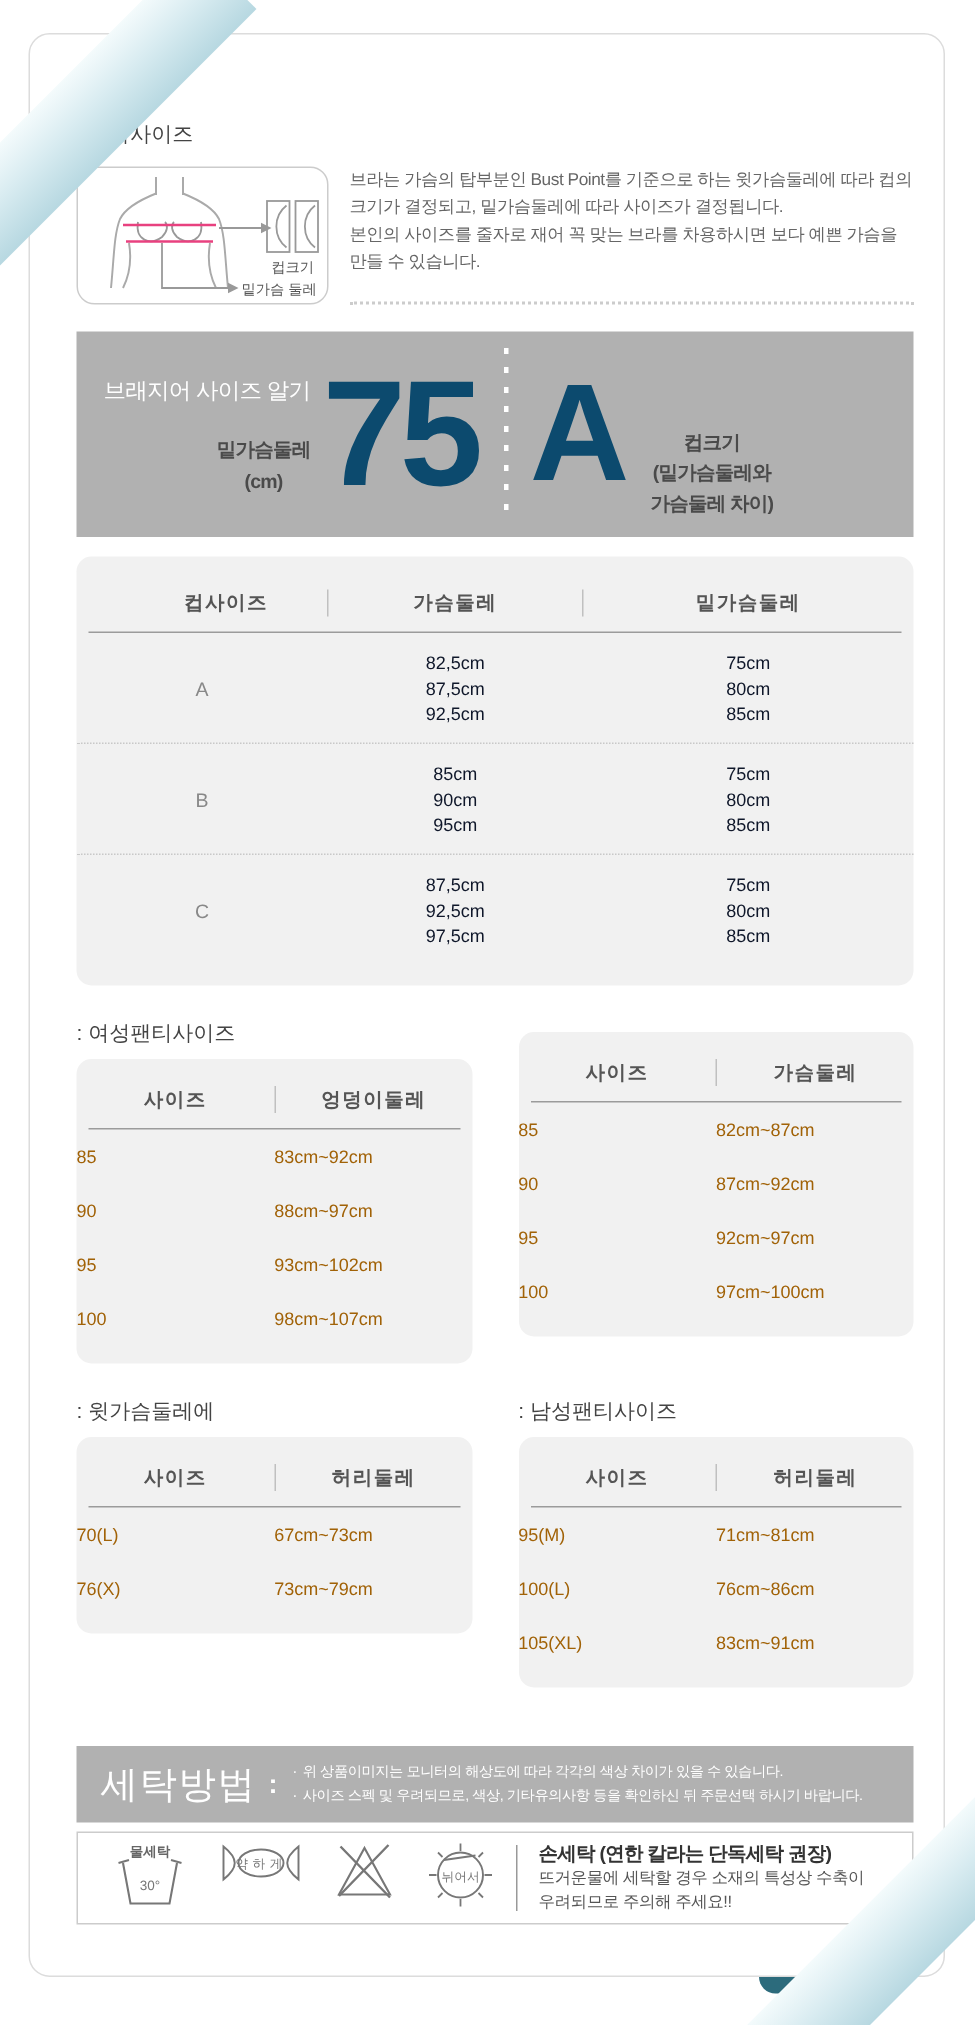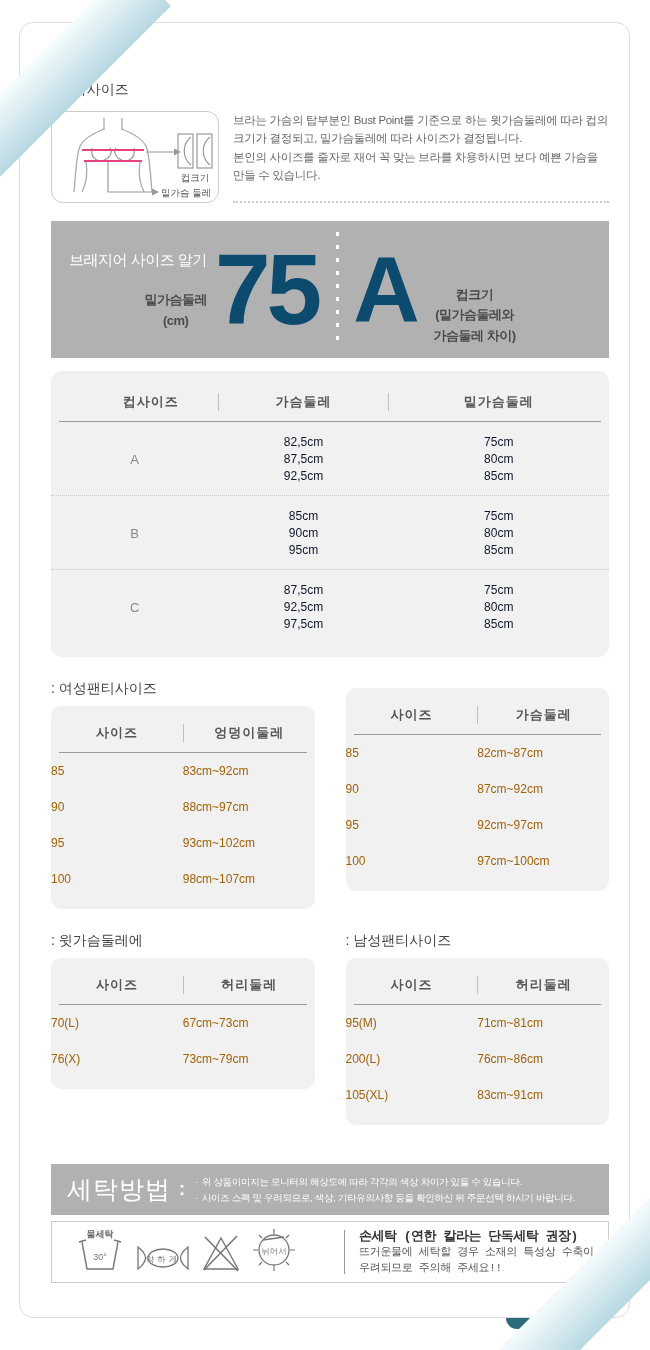--- a/index.html
+++ b/index.html
@@ -62,23 +62,23 @@
   .mini-row { display:flex; height:36px; align-items:center; }
   .mini-row .mc { width:50%; text-align:left; font-size:12px; color:#a16207; }
 
   
   .wash-bar { margin-top:39px; height:51px; background:#b1b1b1; display:flex; align-items:center; padding:0 16px; color:#fff; }
   .wash-title { font-size:25px; letter-spacing:1px; font-weight:400; white-space:nowrap; }
   .wash-colon { font-size:18px; font-weight:bold; margin:0 10px 0 8px; }
   .wash-notes { font-size:9.5px; line-height:1.6; letter-spacing:-0.3px; }
   .wash-note { display:flex; gap:4px; }
   .wash-box { margin-top:6px; height:62px; border:1px solid #ccc; display:flex; align-items:center; }
-  .wash-icons { display:flex; align-items:flex-end; gap:8px; padding-left:22px; width:292px; flex:none;text-decoration:underline; }
+  .wash-icons { display:flex; align-items:flex-start; gap:19px; padding-left:22px; width:292px; flex:none;text-decoration:underline; }
   .wash-sep { width:1px; height:44px; background:#999; flex:none; }
-  .wash-text { padding-left:14px;font-family:Liberation Mono, monospace; }
+  .wash-text { padding-left:14px; }
   .wash-text-title { font-size:13px; font-weight:bold; color:#333; letter-spacing:-0.5px; }
   .wash-text-line { font-size:11px; color:#555; line-height:1.45; letter-spacing:-0.3px; }
 
   svg text { font-family:"Liberation Sans","DejaVu Sans",sans-serif; }
 </style>
 </head>
 <body>
 
 <div class="page">
 
@@ -282,21 +282,21 @@
           <div class="mini-head">
             <div class="mh">사이즈</div>
             <div class="mh mh-r">허리둘레</div>
           </div>
           <div class="mini-underline"></div>
           <div class="mini-row">
               <div class="mc">95(M)</div>
               <div class="mc">71cm~81cm</div>
             </div>
           <div class="mini-row">
-              <div class="mc">200(L)</div>
+              <div class="mc">100(L)</div>
               <div class="mc">76cm~86cm</div>
             </div>
           <div class="mini-row">
               <div class="mc">105(XL)</div>
               <div class="mc">83cm~91cm</div>
             </div>
         </div>
       </div>
     </div>
 

